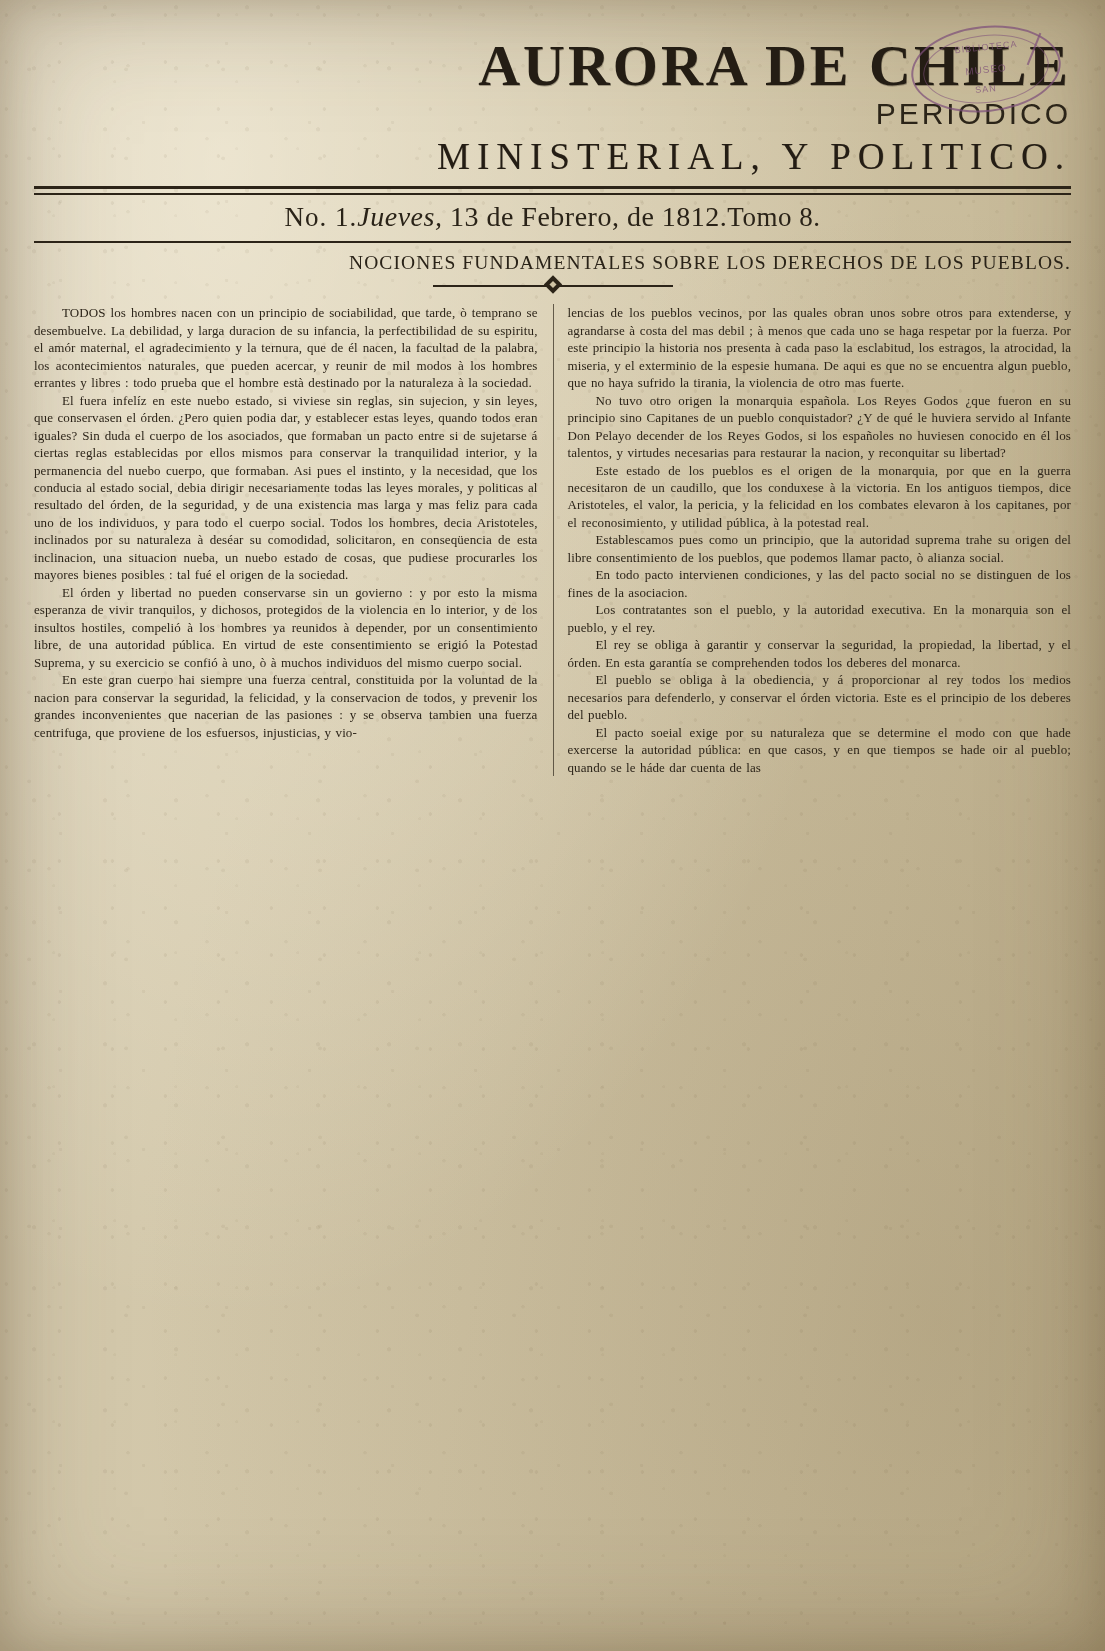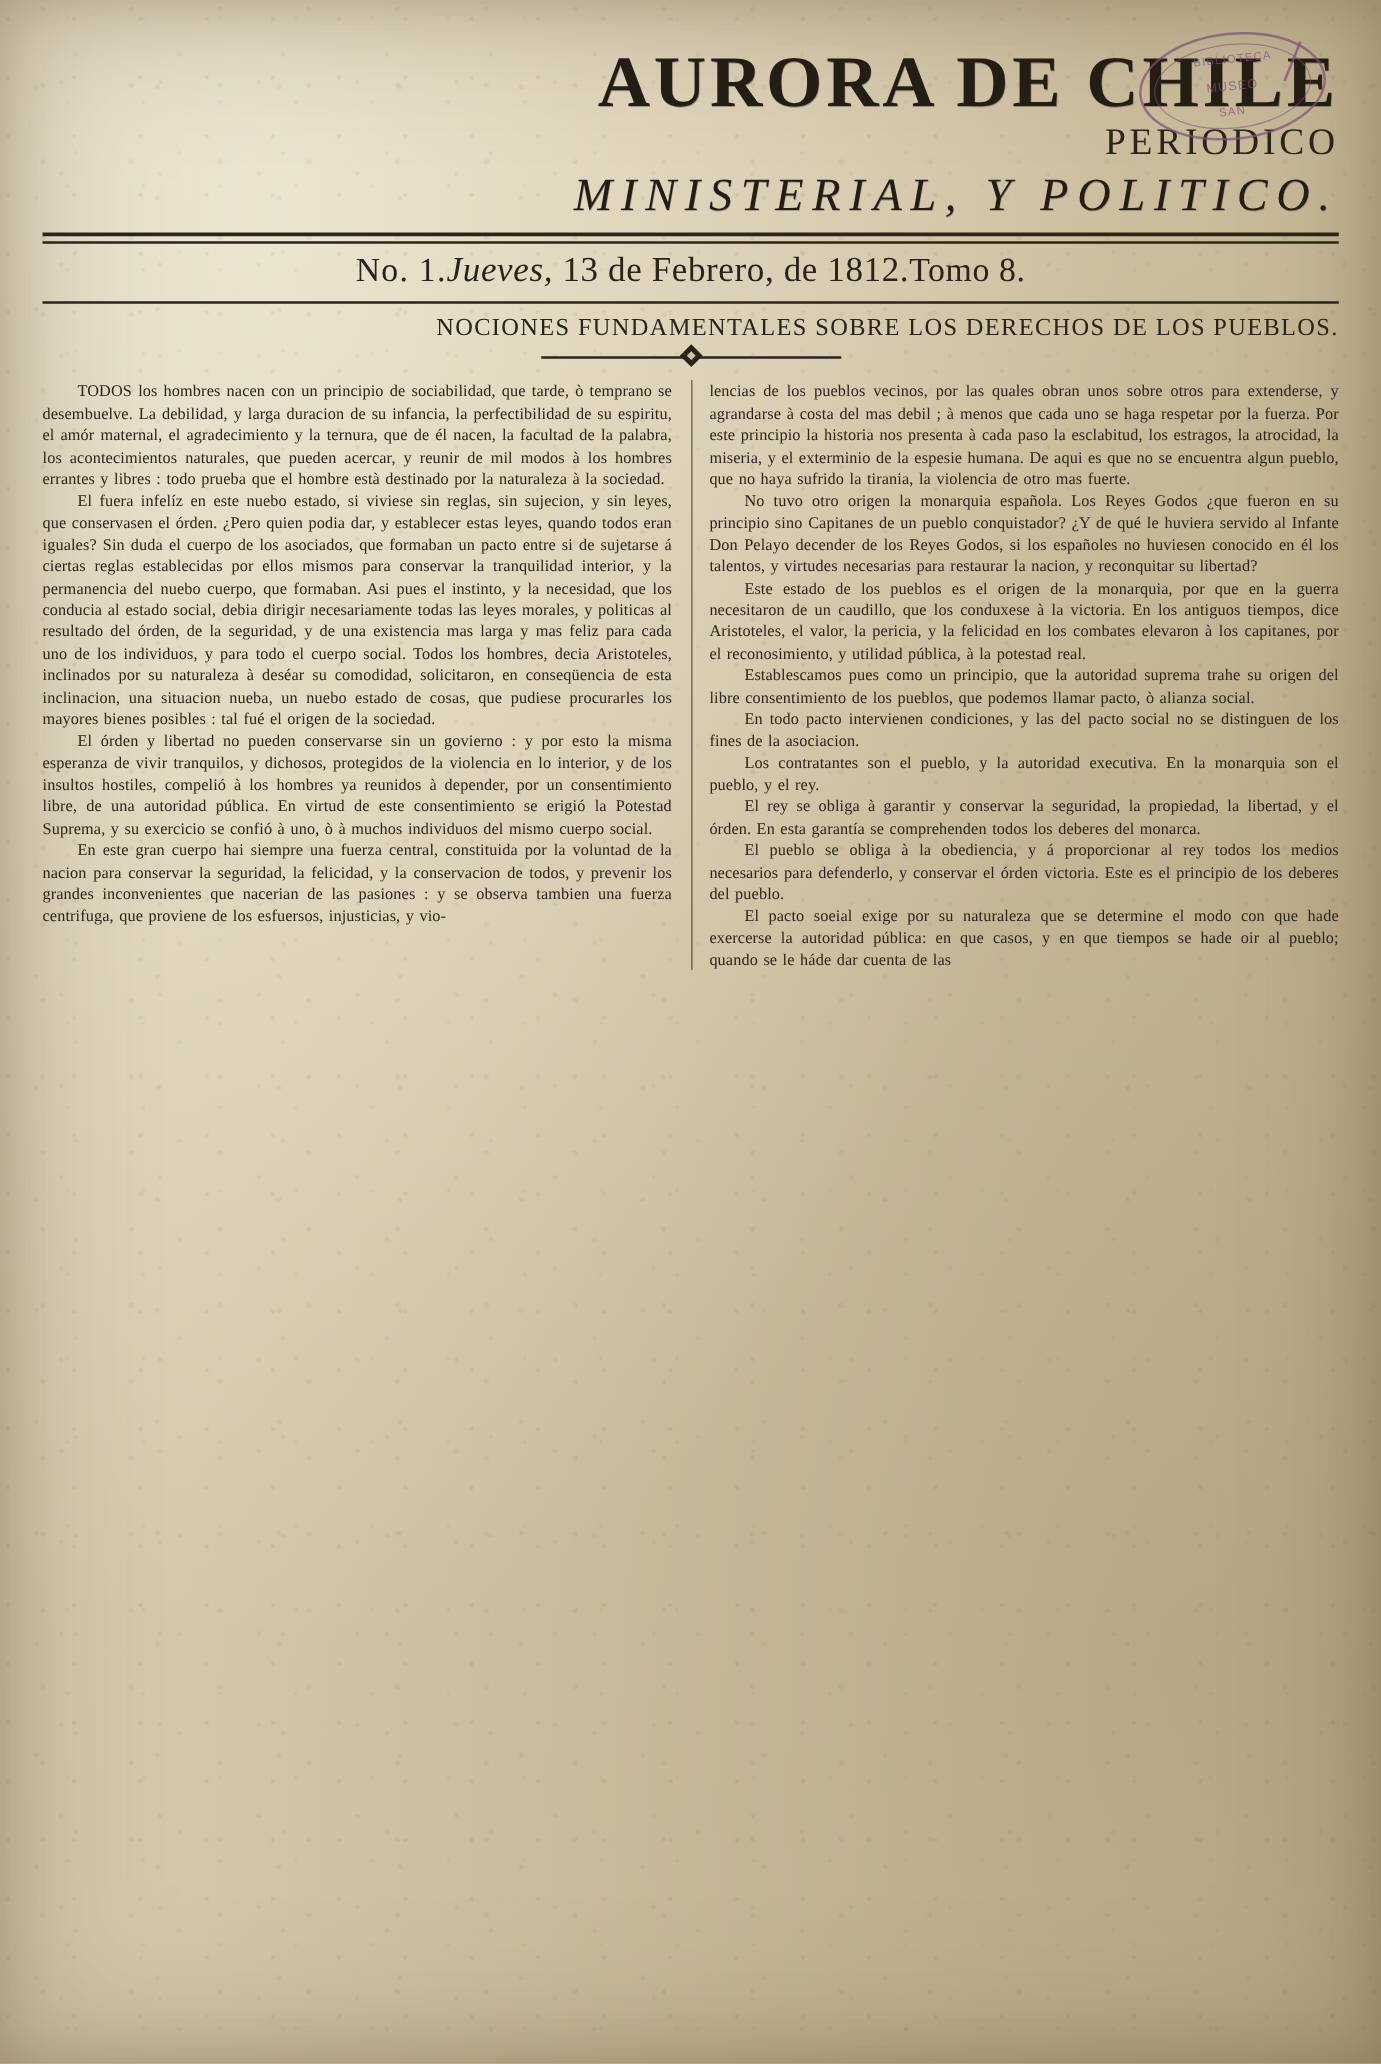--- a/index.html
+++ b/index.html
@@ -64,30 +64,29 @@
     line-height: 1.02;
     color: #241d14;
     text-shadow: 0.5px 0.5px 0 rgba(50,40,25,0.35);
     margin: 6px 0 2px 0;
   }
   .title-sub1 {
     font-size: 30px;
     letter-spacing: 3px;
     color: #2b2418;
     margin: 2px 0 4px 0;
-    font-family: Liberation Serif, serif;
+    font-family: Liberation Sans, sans-serif;
   }
   .title-sub2 {
     font-size: 37px;
     letter-spacing: 7px;
     color: #241d14;
     font-family: "Liberation Serif", serif;
     margin: 2px 0 8px 0;
     text-shadow: 0.4px 0.4px 0 rgba(50,40,25,0.3);
-    font-style: italic;
   }
   .rule-double {
     border: none;
     border-top: 3px solid #2c2418;
     border-bottom: 2px solid #2c2418;
     height: 4px;
     margin: 8px 0 4px 0;
   }
   .rule-single {
     border: none;

